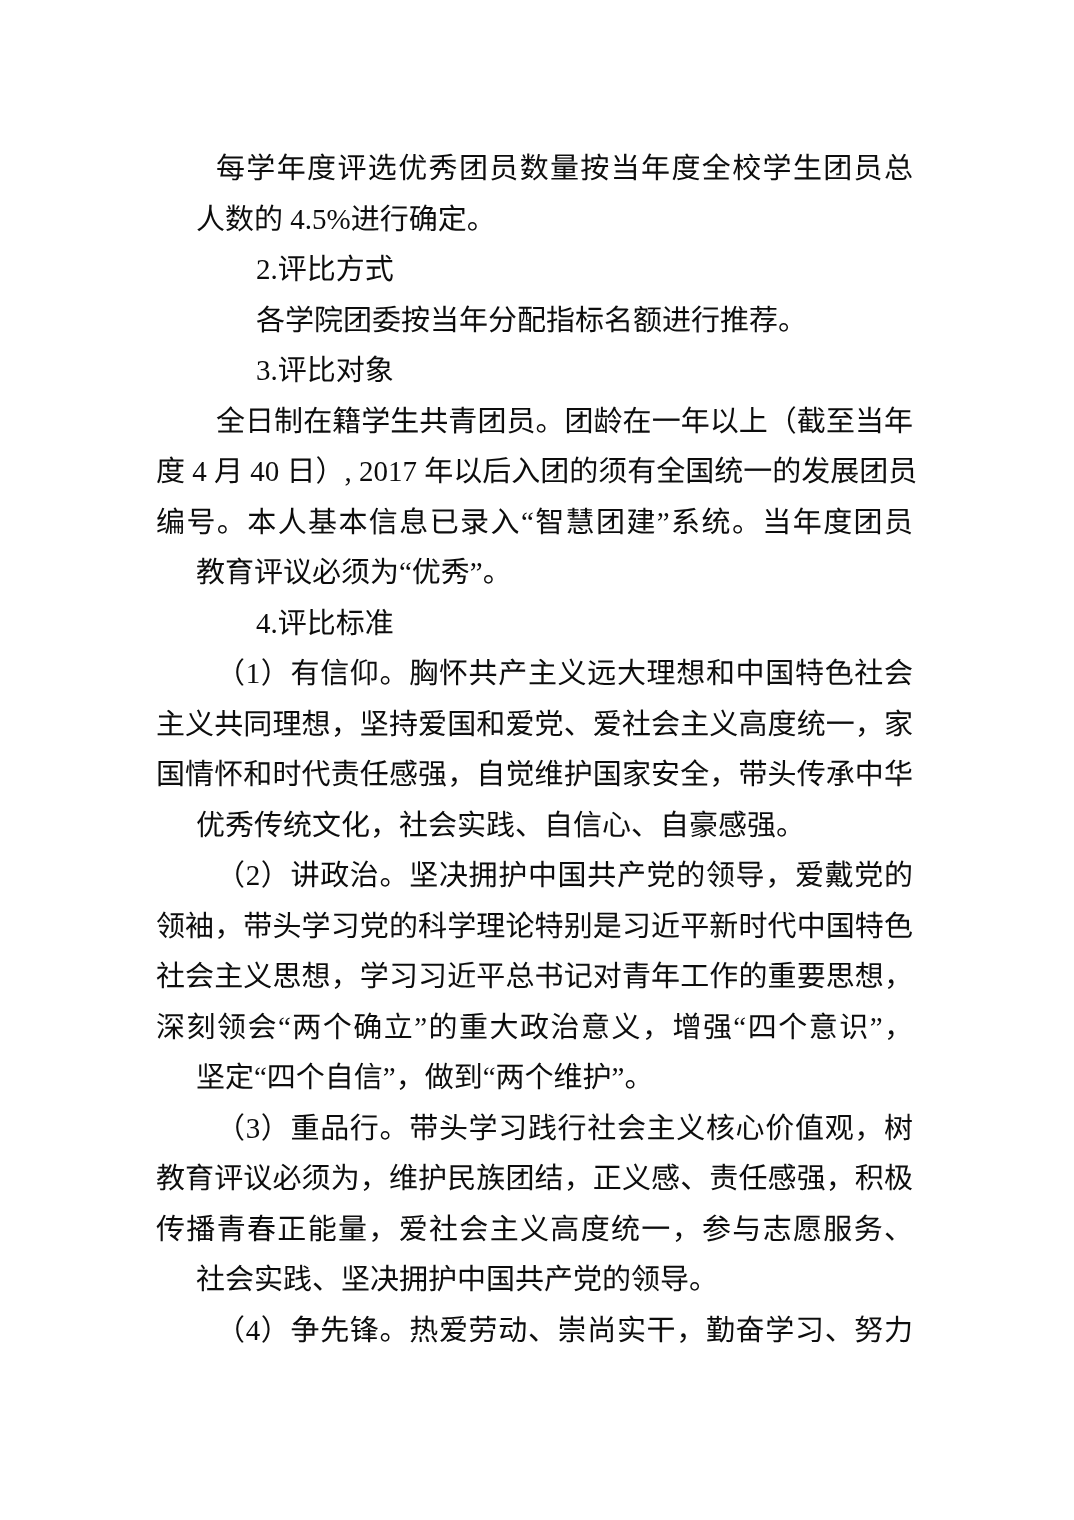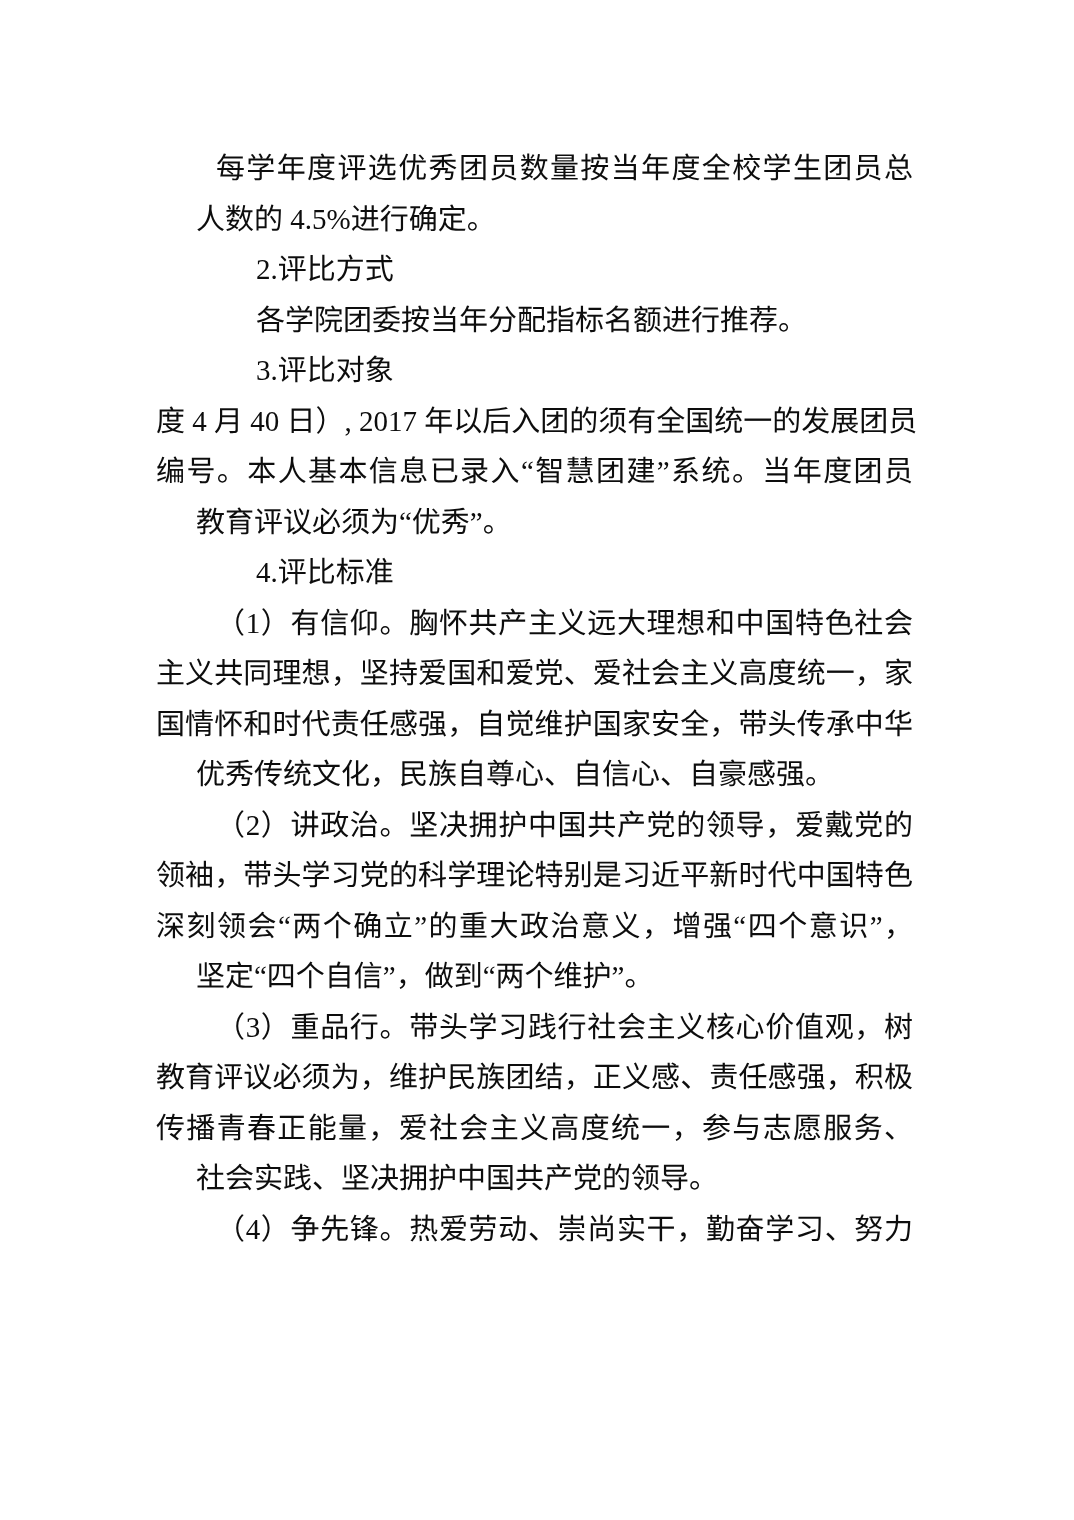--- a/index.html
+++ b/index.html
@@ -51,30 +51,32 @@
 </head>
 <body>
 
 <div class="page">
   <div class="doc-body">
     <div class="line indent">每学年度评选优秀团员数量按当年度全校学生团员总</div>
     <div class="line end">人数的 4.5%进行确定。</div>
     <div class="line indent end">2.评比方式</div>
     <div class="line indent end">各学院团委按当年分配指标名额进行推荐。</div>
     <div class="line indent end">3.评比对象</div>
+    <div class="line indent">全日制在籍学生共青团员。团龄在一年以上（截至当年</div>
     <div class="line">度 4 月 40 日）, 2017 年以后入团的须有全国统一的发展团员</div>
     <div class="line">编号。本人基本信息已录入“智慧团建”系统。当年度团员</div>
     <div class="line end">教育评议必须为“优秀”。</div>
     <div class="line indent end">4.评比标准</div>
     <div class="line indent">（1）有信仰。胸怀共产主义远大理想和中国特色社会</div>
     <div class="line">主义共同理想，坚持爱国和爱党、爱社会主义高度统一，家</div>
     <div class="line">国情怀和时代责任感强，自觉维护国家安全，带头传承中华</div>
-    <div class="line end">优秀传统文化，民族自尊心、自信心、自豪感强。</div>
+    <div class="line end">优秀传统文化，社会实践、自信心、自豪感强。</div>
     <div class="line indent">（2）讲政治。坚决拥护中国共产党的领导，爱戴党的</div>
     <div class="line">领袖，带头学习党的科学理论特别是习近平新时代中国特色</div>
+    <div class="line">社会主义思想，学习习近平总书记对青年工作的重要思想，</div>
     <div class="line">深刻领会“两个确立”的重大政治意义，增强“四个意识”，</div>
     <div class="line end">坚定“四个自信”，做到“两个维护”。</div>
     <div class="line indent">（3）重品行。带头学习践行社会主义核心价值观，树</div>
     <div class="line">教育评议必须为，维护民族团结，正义感、责任感强，积极</div>
     <div class="line">传播青春正能量，爱社会主义高度统一，参与志愿服务、</div>
     <div class="line end">社会实践、坚决拥护中国共产党的领导。</div>
     <div class="line indent">（4）争先锋。热爱劳动、崇尚实干，勤奋学习、努力</div>
   </div>
 </div>
 

